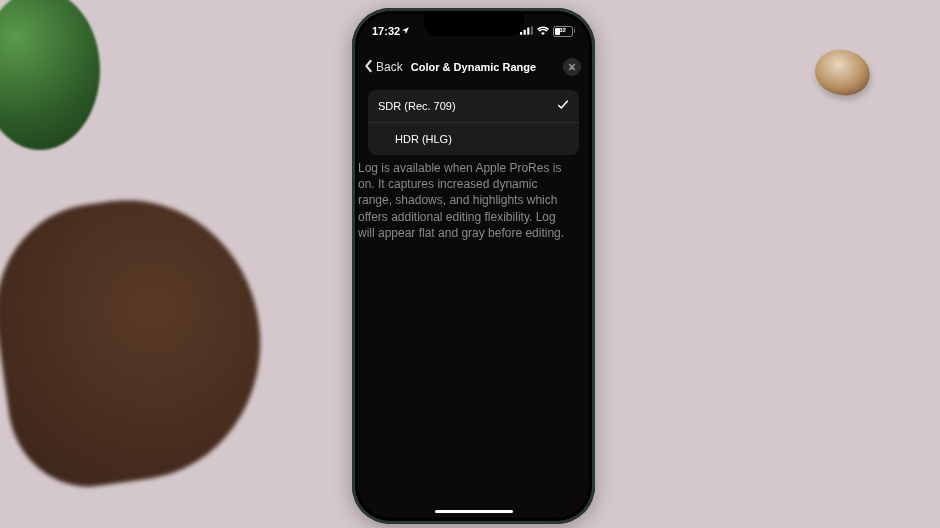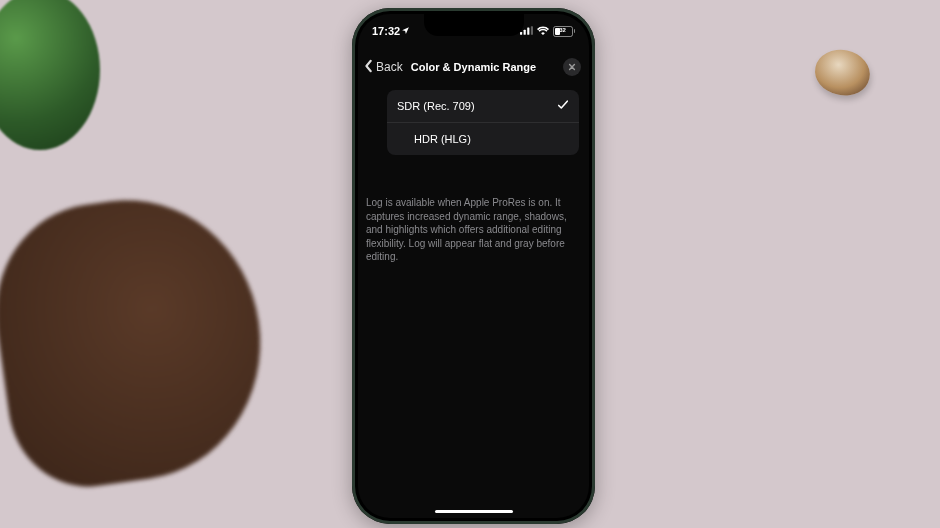--- a/index.html
+++ b/index.html
@@ -88,43 +88,41 @@
     color: #9a9a9a;
     font-size: 10px;
     cursor: pointer;
   }
   .options {
     position: absolute;
     top: 76px; left: 10px; right: 10px;
     background: #1c1c1e;
     border-radius: 8px;
     overflow: hidden;
-    margin-left: 19px;
   }
   .option-row {
     display: flex;
     align-items: center;
     justify-content: space-between;
     height: 32px;
     padding: 0 10px;
     font-size: 11px;
     color: #fff;
     border-bottom: 0.5px solid #2e2e30;
     cursor: pointer;
   }
   .option-row:last-child { border-bottom: none; padding-left: 27px; }
   .check { color: #fff; font-size: 12px; }
   .footer-text {
     position: absolute;
     top: 146px;
-    left: 8px; right: 16px;
-    font-size: 10px;
+    left: 0; right: 16px;
+    font-size: 12px;
     line-height: 1.35;
     color: #8a8a8e;
-    margin-top: 36px;
   }
   .home-indicator {
     position: absolute;
     bottom: 5px;
     left: 50%; transform: translateX(-50%);
     width: 78px; height: 3px;
     border-radius: 3px;
     background: #fff;
   }
   

